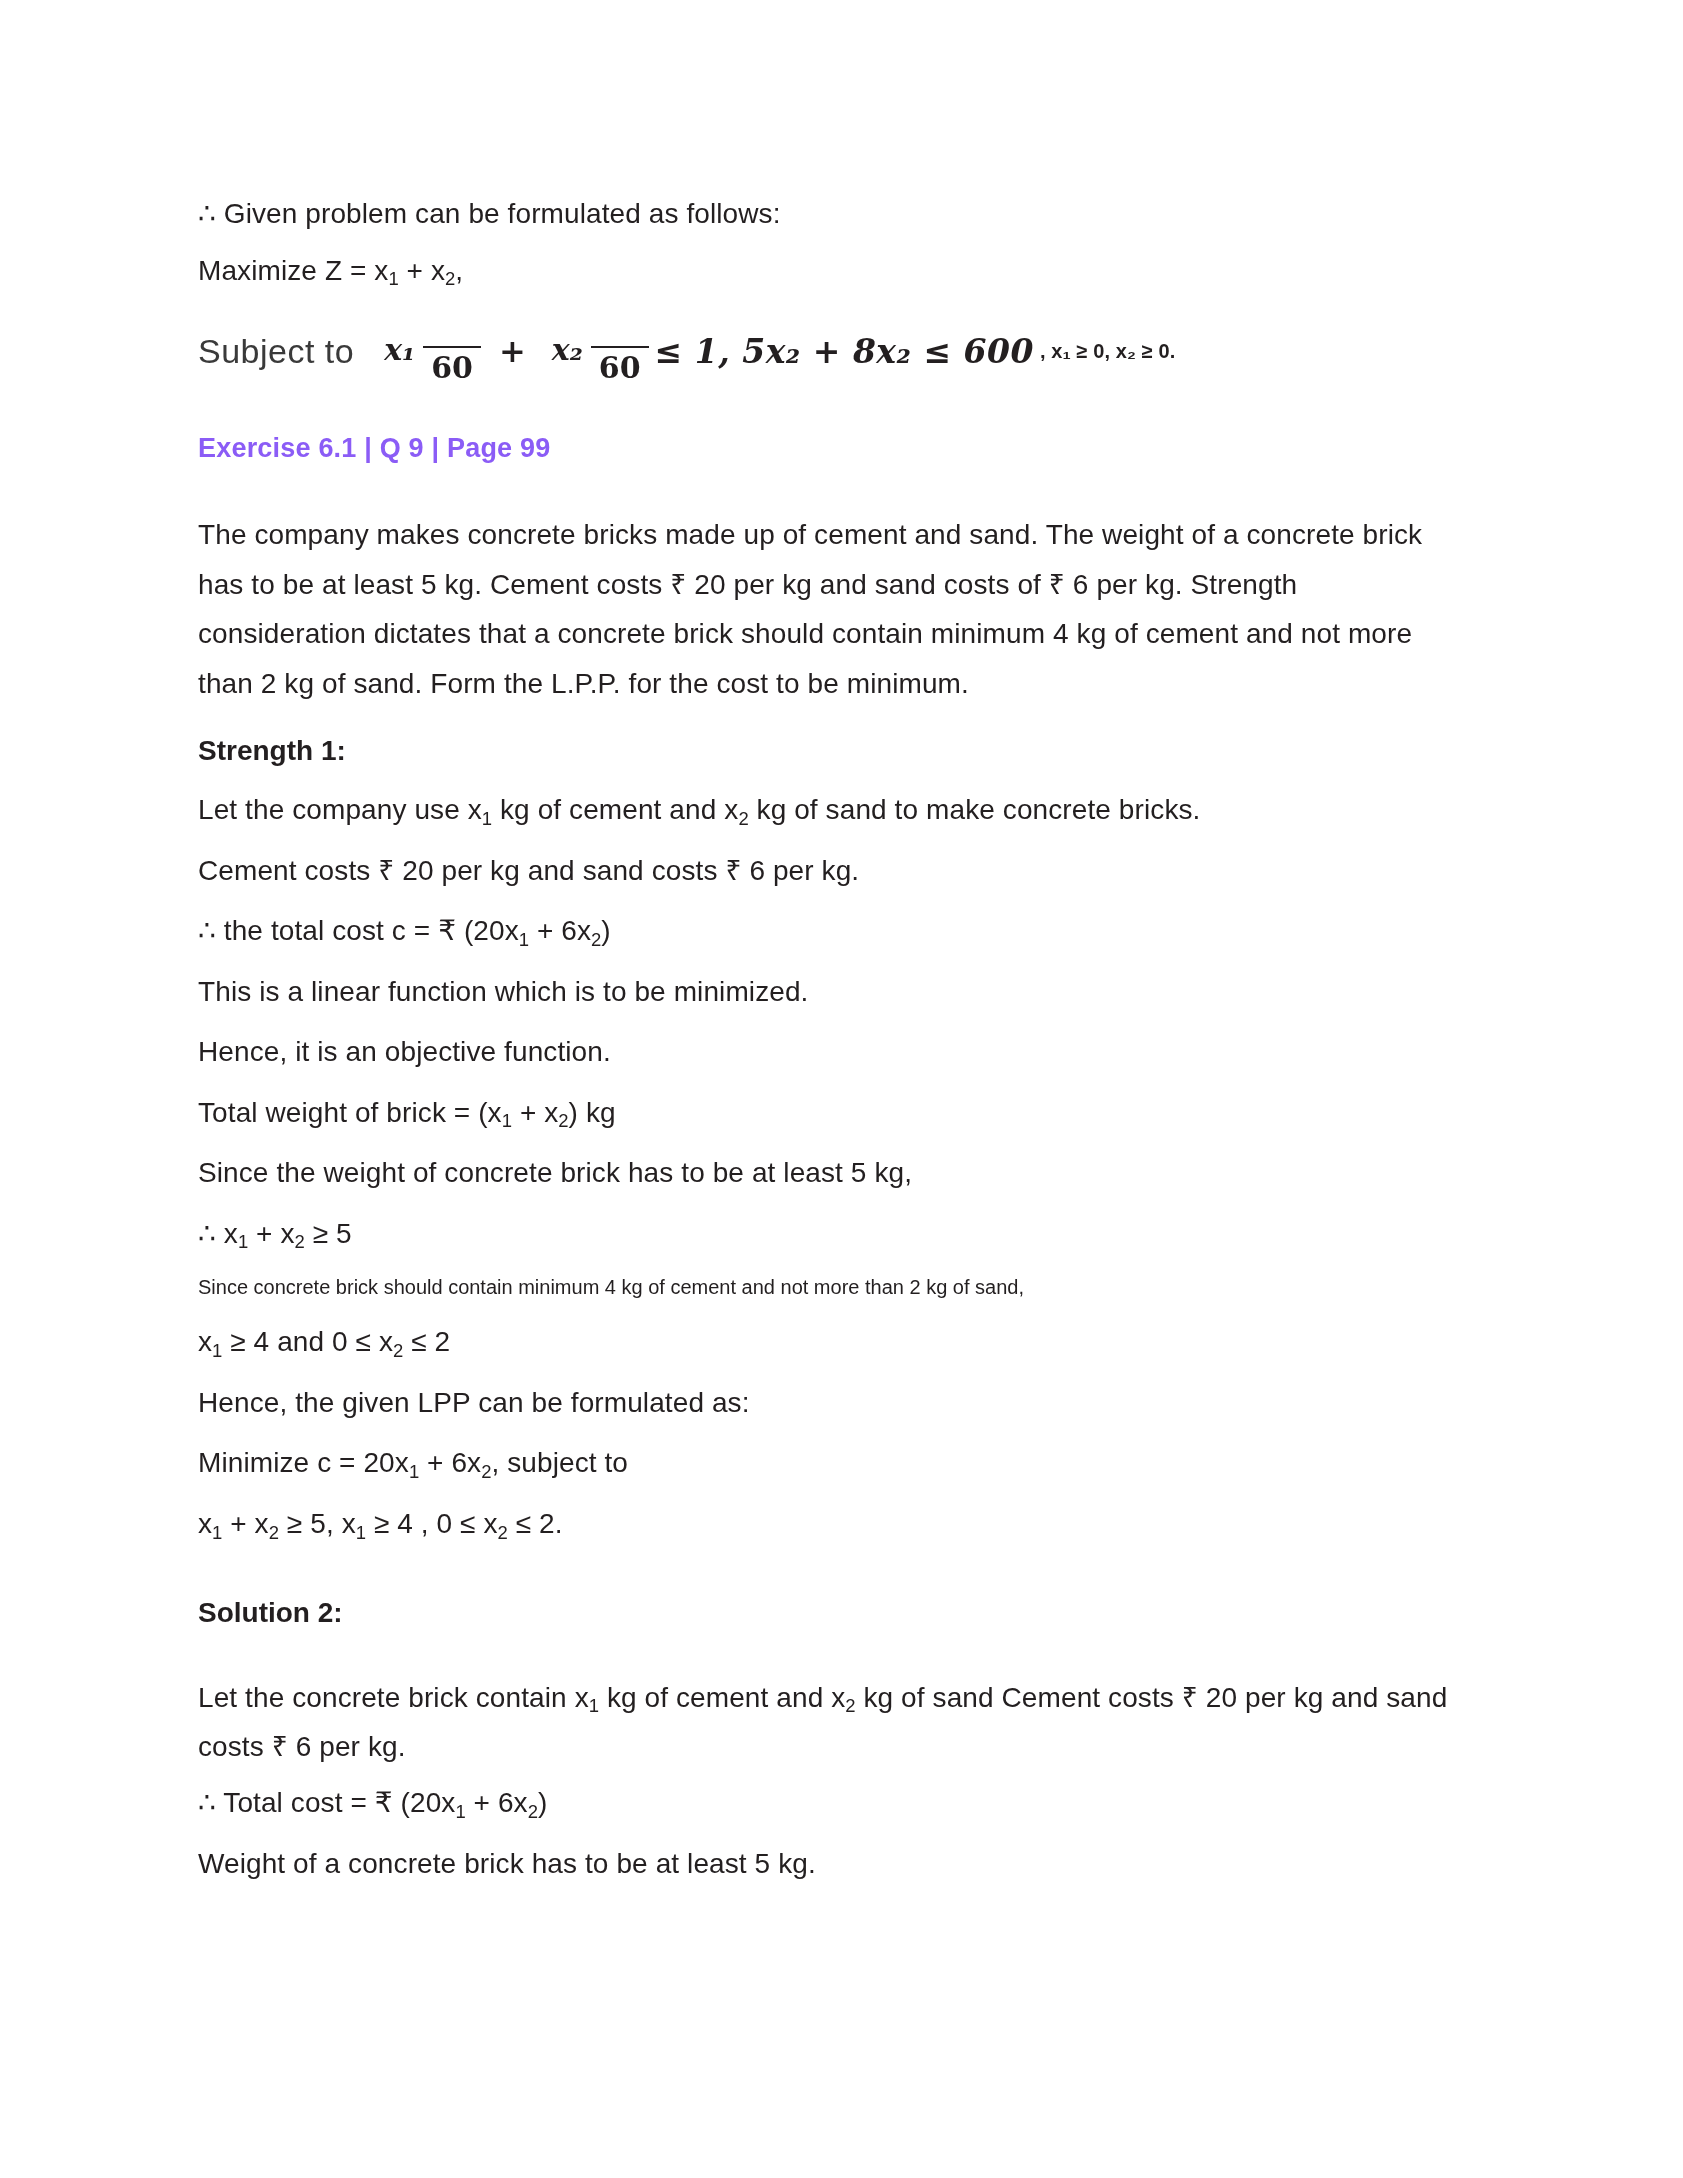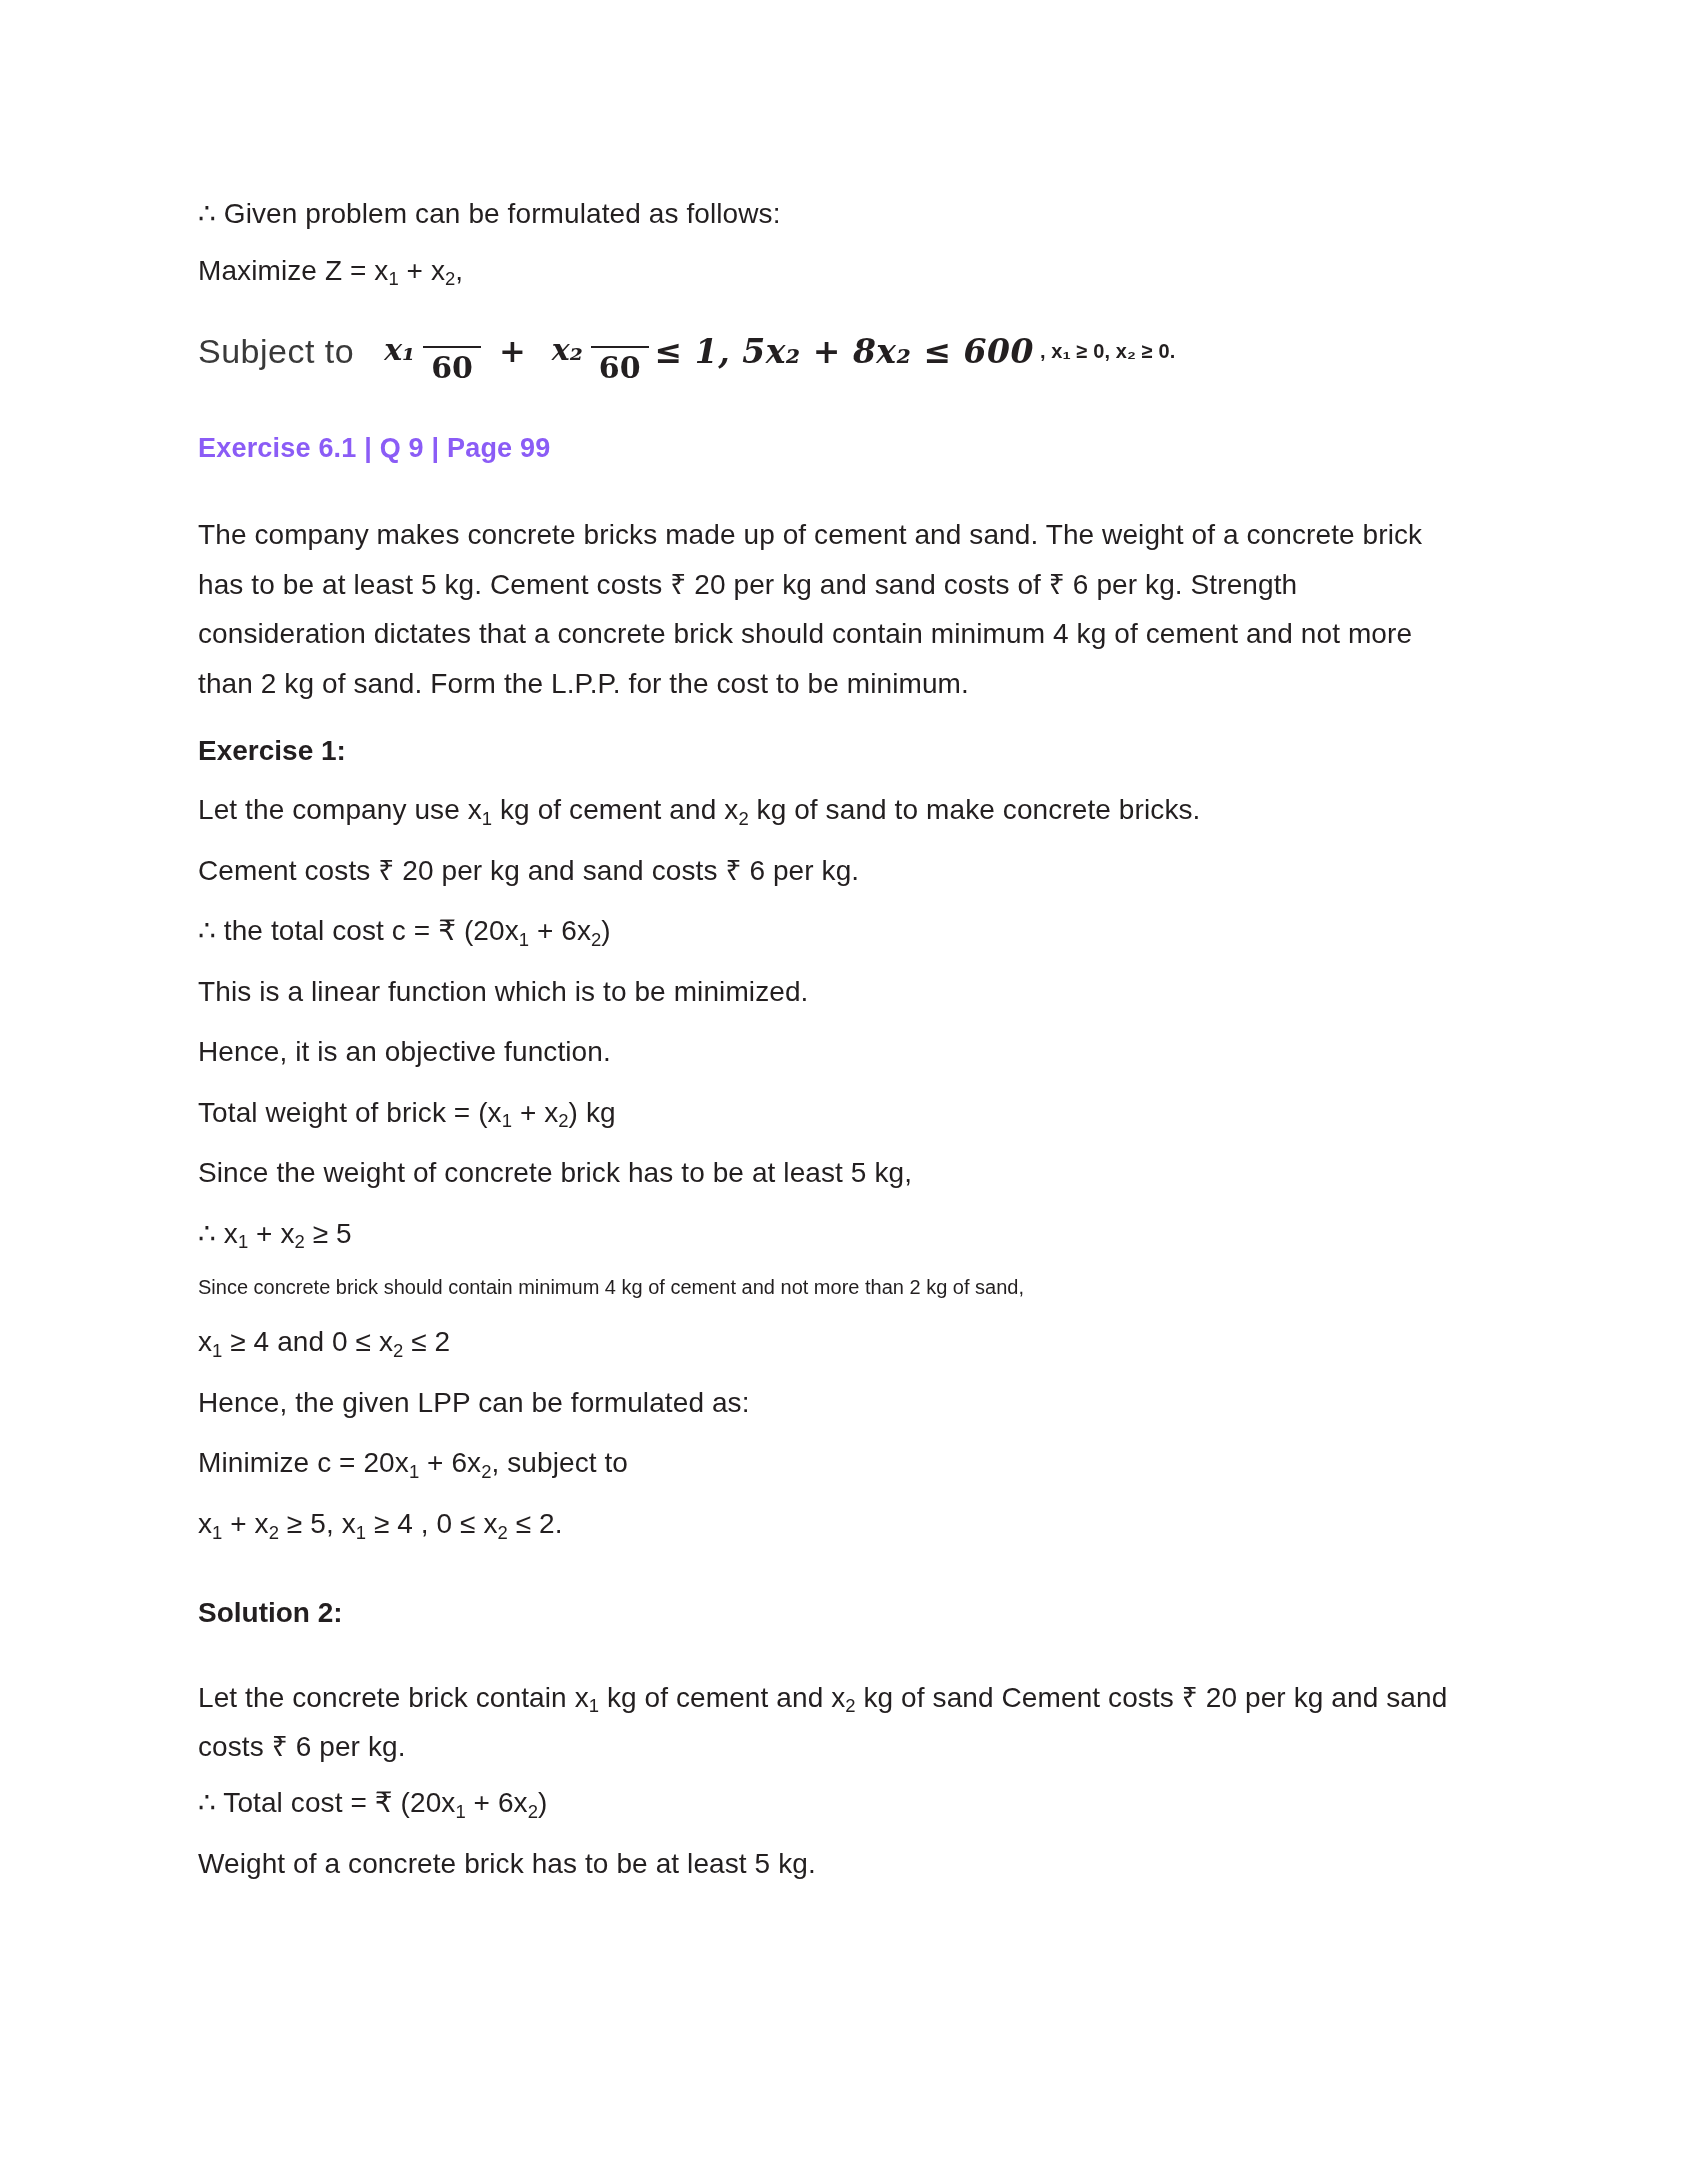--- a/index.html
+++ b/index.html
@@ -142,21 +142,21 @@
       <span class="den">60</span>
     </span>
     <span class="mathsym">≤ 1, 5x₂ + 8x₂ ≤ 600</span>
     <span class="tail">, x₁ ≥ 0, x₂ ≥ 0.</span>
   </div>
 
   <h3 class="exercise-head">Exercise 6.1 | Q 9 | Page 99</h3>
 
   <p class="para">The company makes concrete bricks made up of cement and sand. The weight of a concrete brick has to be at least 5 kg. Cement costs ₹ 20 per kg and sand costs of ₹ 6 per kg. Strength consideration dictates that a concrete brick should contain minimum 4 kg of cement and not more than 2 kg of sand. Form the L.P.P. for the cost to be minimum.</p>
 
-  <h4 class="solution-head">Exercise 1:</h4>
+  <h4 class="solution-head">Strength 1:</h4>
 
   <p class="line">Let the company use x<sub>1</sub> kg of cement and x<sub>2</sub> kg of sand to make concrete bricks.</p>
   <p class="line">Cement costs ₹ 20 per kg and sand costs ₹ 6 per kg.</p>
   <p class="line">∴ the total cost c = ₹ (20x<sub>1</sub> + 6x<sub>2</sub>)</p>
   <p class="line">This is a linear function which is to be minimized.</p>
   <p class="line">Hence, it is an objective function.</p>
   <p class="line">Total weight of brick = (x<sub>1</sub> + x<sub>2</sub>) kg</p>
   <p class="line">Since the weight of concrete brick has to be at least 5 kg,</p>
   <p class="line">∴ x<sub>1</sub> + x<sub>2</sub> ≥ 5</p>
   <p class="para-compact">Since concrete brick should contain minimum 4 kg of cement and not more than 2 kg of sand,</p>

